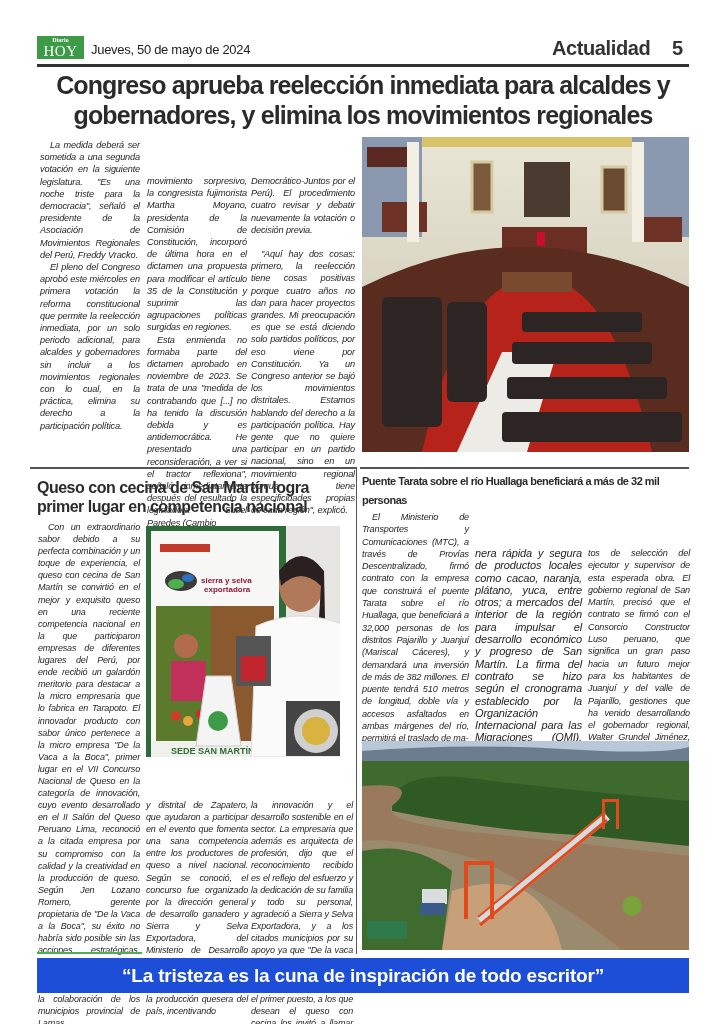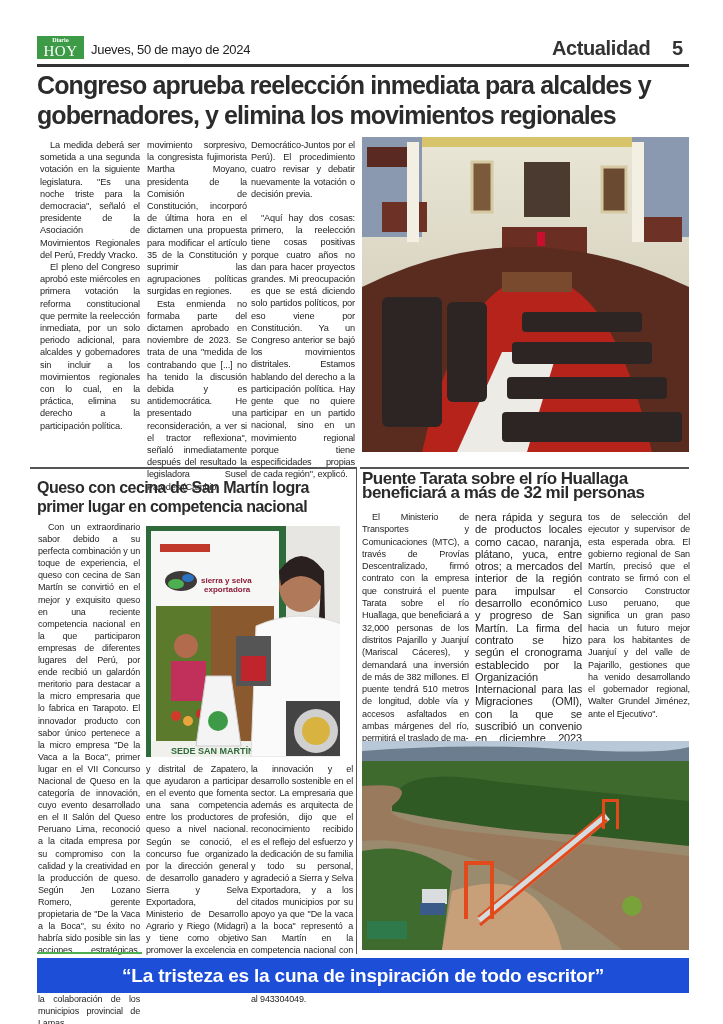--- a/index.html
+++ b/index.html
@@ -7,26 +7,26 @@
   body { position: relative; font-family: "Liberation Sans", sans-serif; color: #222; }
   .logo { position: absolute; left: 37px; top: 36px; width: 47px; height: 23px; background: #3d9b47; color: #fff; text-align: center; }
   .logo .small { font-family: "Liberation Serif", serif; font-size: 6px; font-weight: bold; line-height: 7px; display: block; padding-top: 1px; }
   .logo .big { font-family: "Liberation Serif", serif; font-size: 15px; font-weight: normal; line-height: 14px; display: block; letter-spacing: 0.5px; }
   .date { position: absolute; left: 91px; top: 42px; font-size: 13px; color: #222; letter-spacing: -0.3px; }
   .section { position: absolute; left: 552px; top: 37px; font-size: 20px; font-weight: bold; color: #333; letter-spacing: -0.4px; }
   .pagenum { position: absolute; left: 672px; top: 37px; font-size: 20px; font-weight: bold; color: #333; }
   .header-rule { position: absolute; left: 37px; top: 64px; width: 652px; height: 3px; background: #333; }
 
   
-  .headline { position: absolute; left: 37px; top: 70px; width: 652px; font-size: 25px; font-weight: bold; line-height: 30px; color: #2b2b2b; letter-spacing: -0.9px; }
+  .headline { position: absolute; left: 37px; top: 70px; width: 652px; text-align: center; font-size: 25px; font-weight: bold; line-height: 30px; color: #2b2b2b; letter-spacing: -0.9px; }
 
   
-  .col { position: absolute; font-size: 9.2px; line-height: 12.2px; text-align: justify; color: #1e1e1e; letter-spacing: -0.15px; }
+  .col { position: absolute; font-size: 9.2px; line-height: 12.2px; text-align: justify; color: #1e1e1e; letter-spacing: -0.15px; font-style: italic; }
   .col p { text-indent: 10px; }
-  .col p.noind { text-indent: 0; }
+  .col p.noind { text-indent: 0; margin-top: 36px; }
   .col p.gap { margin-top: 12px; }
 
   .photo { position: absolute; overflow: hidden; }
 
   
   .rule-h { position: absolute; background: #555; }
   .rule-v { position: absolute; background: #555; }
 
   .sub-head { position: absolute; font-weight: bold; color: #2b2b2b; letter-spacing: -0.5px; }
 
@@ -140,21 +140,21 @@
   </svg>
 </div>
 
 <div class="col" style="left:146px; top:763px; width:102px; font-size:9px; line-height:12.1px;">
   <p class="noind">y distrital de Zapatero, que ayudaron a participar en el evento que fomenta una sana competencia entre los productores de queso a nivel nacional. Según se conoció, el concurso fue organizado por la dirección general de desarrollo ganadero y Sierra y Selva Exportadora, del Ministerio de Desarrollo Agrario y Riego (Midagri) y tiene como objetivo promover la excelencia en la producción quesera del país, incentivando</p>
 </div>
 <div class="col" style="left:251px; top:763px; width:102px; font-size:9px; line-height:12.1px;">
   <p class="noind">la innovación y el desarrollo sostenible en el sector. La empresaria que además es arquitecta de profesión, dijo que el reconocimiento recibido es el reflejo del esfuerzo y la dedicación de su familia y todo su personal, agradeció a Sierra y Selva Exportadora, y a los citados municipios por su apoyo ya que "De la vaca a la boca" representó a San Martín en la competencia nacional con el primer puesto, a los que desean el queso con cecina los invitó a llamar al 943304049.</p>
 </div>
 
-<h2 class="sub-head" style="left:362px; top:472px; width:327px; font-size:17px; line-height:14px;">Puente Tarata sobre el río Huallaga beneficiará a más de 32 mil personas</h2>
+<h2 class="sub-head" style="left:362px; top:472px; width:327px; font-size:11px; line-height:19px;">Puente Tarata sobre el río Huallaga beneficiará a más de 32 mil personas</h2>
 
 <div class="col" style="left:362px; top:511px; width:107px; font-size:9.1px; line-height:12.3px;">
   <p>El Ministerio de Transportes y Comunicaciones (MTC), a través de Provías Descentralizado, firmó contrato con la empresa que construirá el puente Tarata sobre el río Huallaga, que beneficiará a 32,000 personas de los distritos Pajarillo y Juanjuí (Mariscal Cáceres), y demandará una inversión de más de 382 millones. El puente tendrá 510 metros de longitud, doble vía y accesos asfaltados en ambas márgenes del río, permitirá el traslado de ma-</p>
 </div>
 <div class="col" style="left:475px; top:511px; width:107px; font-size:11px; line-height:12.3px;">
   <p class="noind">nera rápida y segura de productos locales como cacao, naranja, plátano, yuca, entre otros; a mercados del interior de la región para impulsar el desarrollo económico y progreso de San Martín. La firma del contrato se hizo según el cronograma establecido por la Organización Internacional para las Migraciones (OMI), con la que se suscribió un convenio en diciembre 2023 para garantizar la transparencia en los procedimien-</p>
 </div>
 <div class="col" style="left:588px; top:511px; width:102px; font-size:9.1px; line-height:12.3px;">
   <p class="noind">tos de selección del ejecutor y supervisor de esta esperada obra. El gobierno regional de San Martín, precisó que el contrato se firmó con el Consorcio Constructor Luso peruano, que significa un gran paso hacia un futuro mejor para los habitantes de Juanjuí y del valle de Pajarillo, gestiones que ha venido desarrollando el gobernador regional, Walter Grundel Jiménez, ante el Ejecutivo".</p>
 </div>

